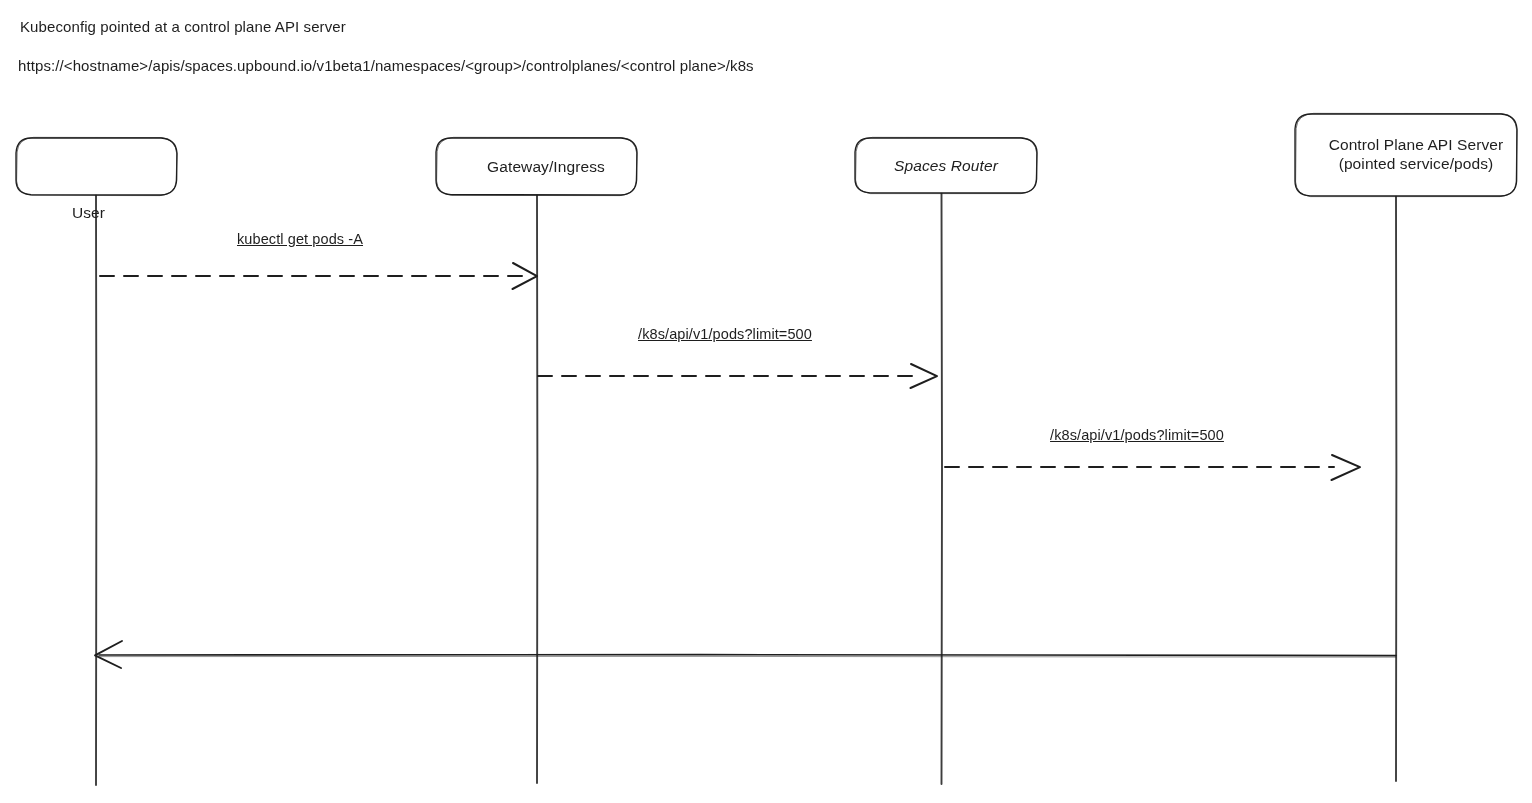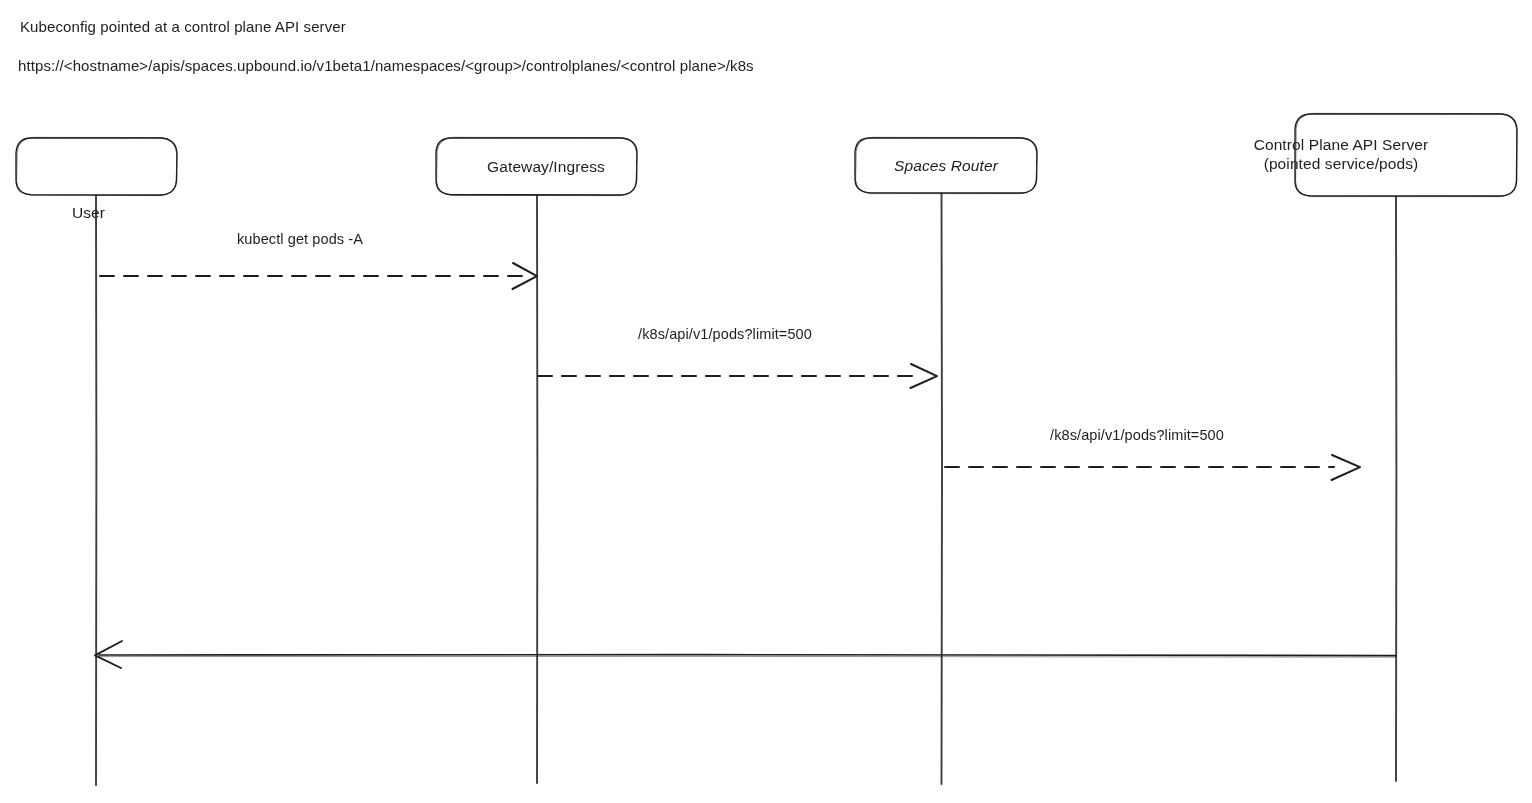--- a/index.html
+++ b/index.html
@@ -47,20 +47,21 @@
   }
 
   .msg-label {
     position: absolute;
     text-align: center;
     font-size: 14.5px;
     line-height: 17px;
     color: #1e1e1e;
     white-space: nowrap;
     letter-spacing: 0.1px;
+    text-decoration: underline;
   }
 </style>
 </head>
 <body>
 
 <div class="note" id="note-title">Kubeconfig pointed at a control plane API server</div>
 
 <div class="note" id="note-url">https://&lt;hostname&gt;/apis/spaces.upbound.io/v1beta1/namespaces/&lt;group&gt;/controlplanes/&lt;control plane&gt;/k8s</div>
 
 <svg id="canvas" viewBox="0 0 1532 803" xmlns="http://www.w3.org/2000/svg">
@@ -113,21 +114,21 @@
     <path d="M 122 641 L 95 655.4 L 121 668" stroke="#1e1e1e" stroke-width="1.9" fill="none" stroke-linecap="round" stroke-linejoin="round"></path>
   </g>
 </svg>
 
 <div class="participant-label" style="left:16px; top:157px; width:145px;margin-top:46px;">User</div>
 
 <div class="participant-label" style="left:436px; top:157px; width:220px;">Gateway/Ingress</div>
 
 <div class="participant-label" style="left:855px; top:156px; width:182px;font-style:italic;">Spaces Router</div>
 
-<div class="participant-label" style="left:1226px; top:135px; width:230px;">
+<div class="participant-label" style="left:1301px; top:135px; width:230px;">
   <div>Control Plane API Server</div>
   <div>(pointed service/pods)</div>
 </div>
 
 <div class="msg-label" style="left:200px; top:231px; width:200px;">kubectl get pods -A</div>
 
 <div class="msg-label" style="left:605px; top:326px; width:240px;">/k8s/api/v1/pods?limit=500</div>
 
 <div class="msg-label" style="left:1017px; top:427px; width:240px;">/k8s/api/v1/pods?limit=500</div>
 

